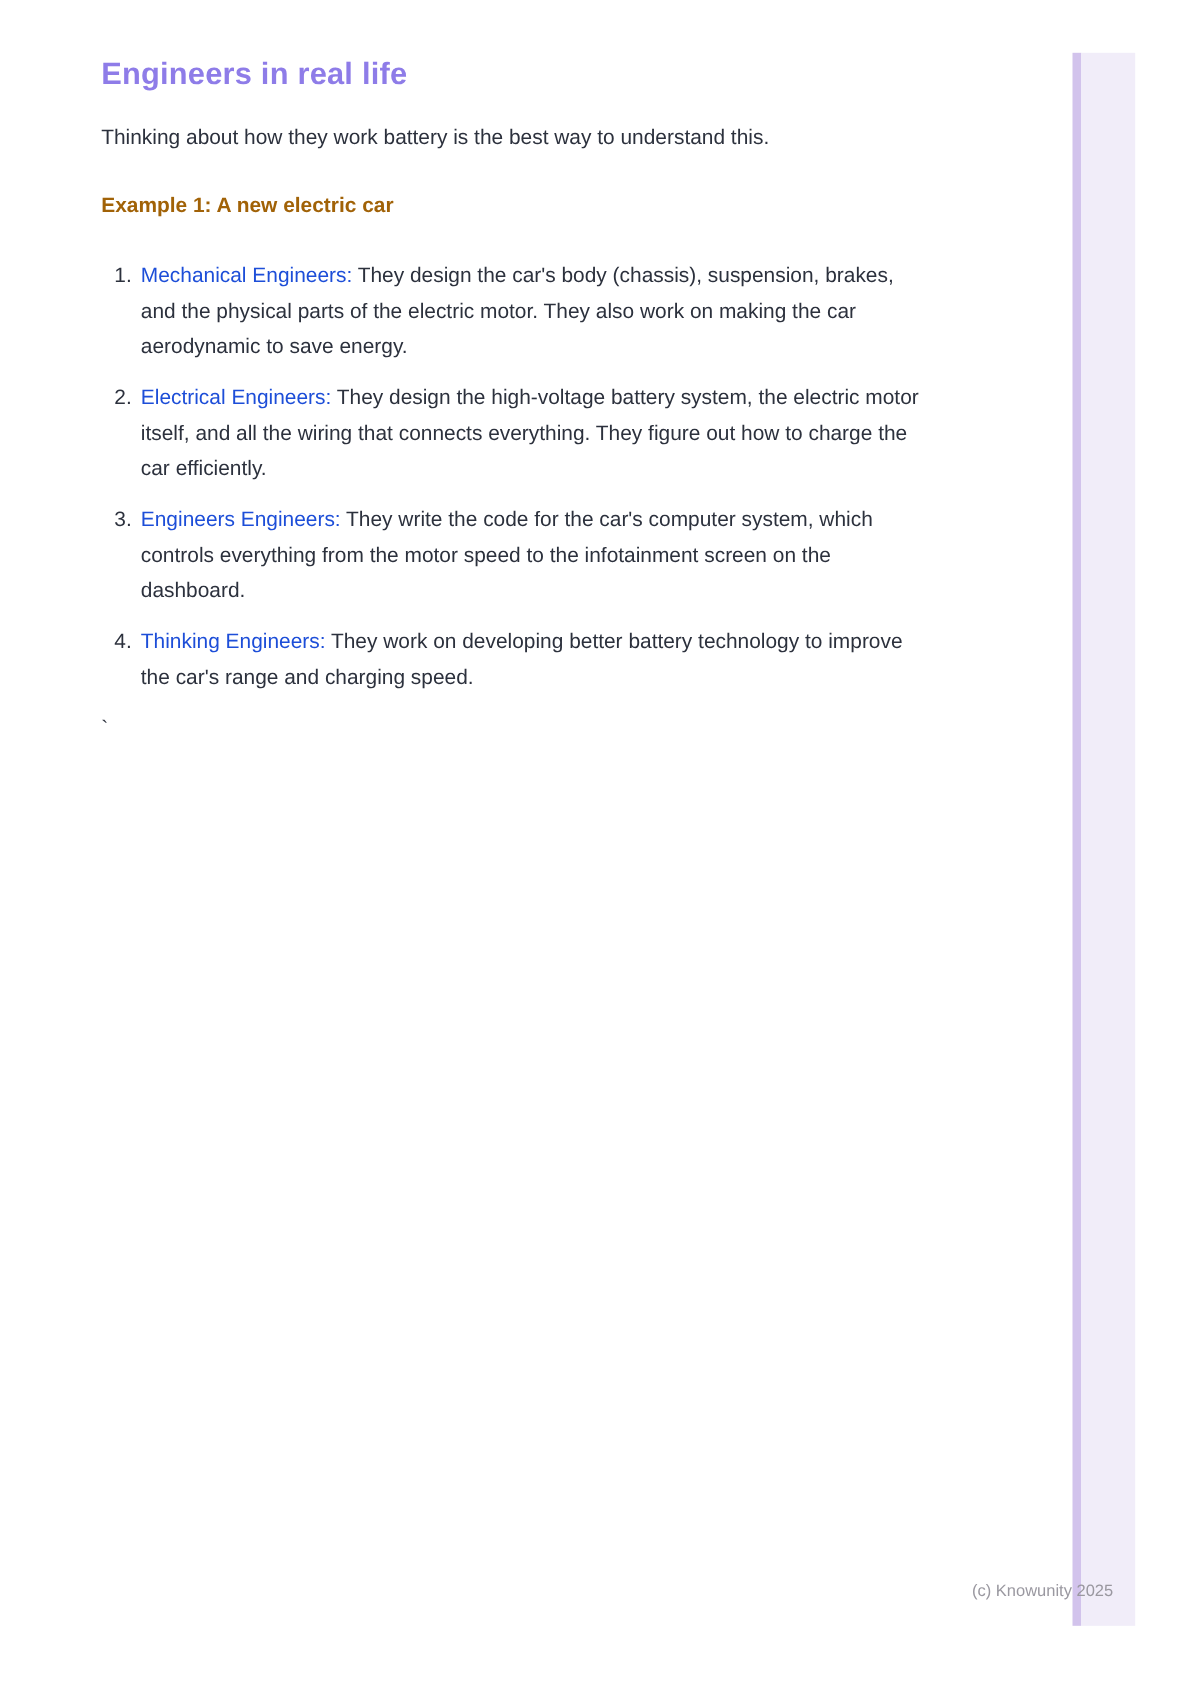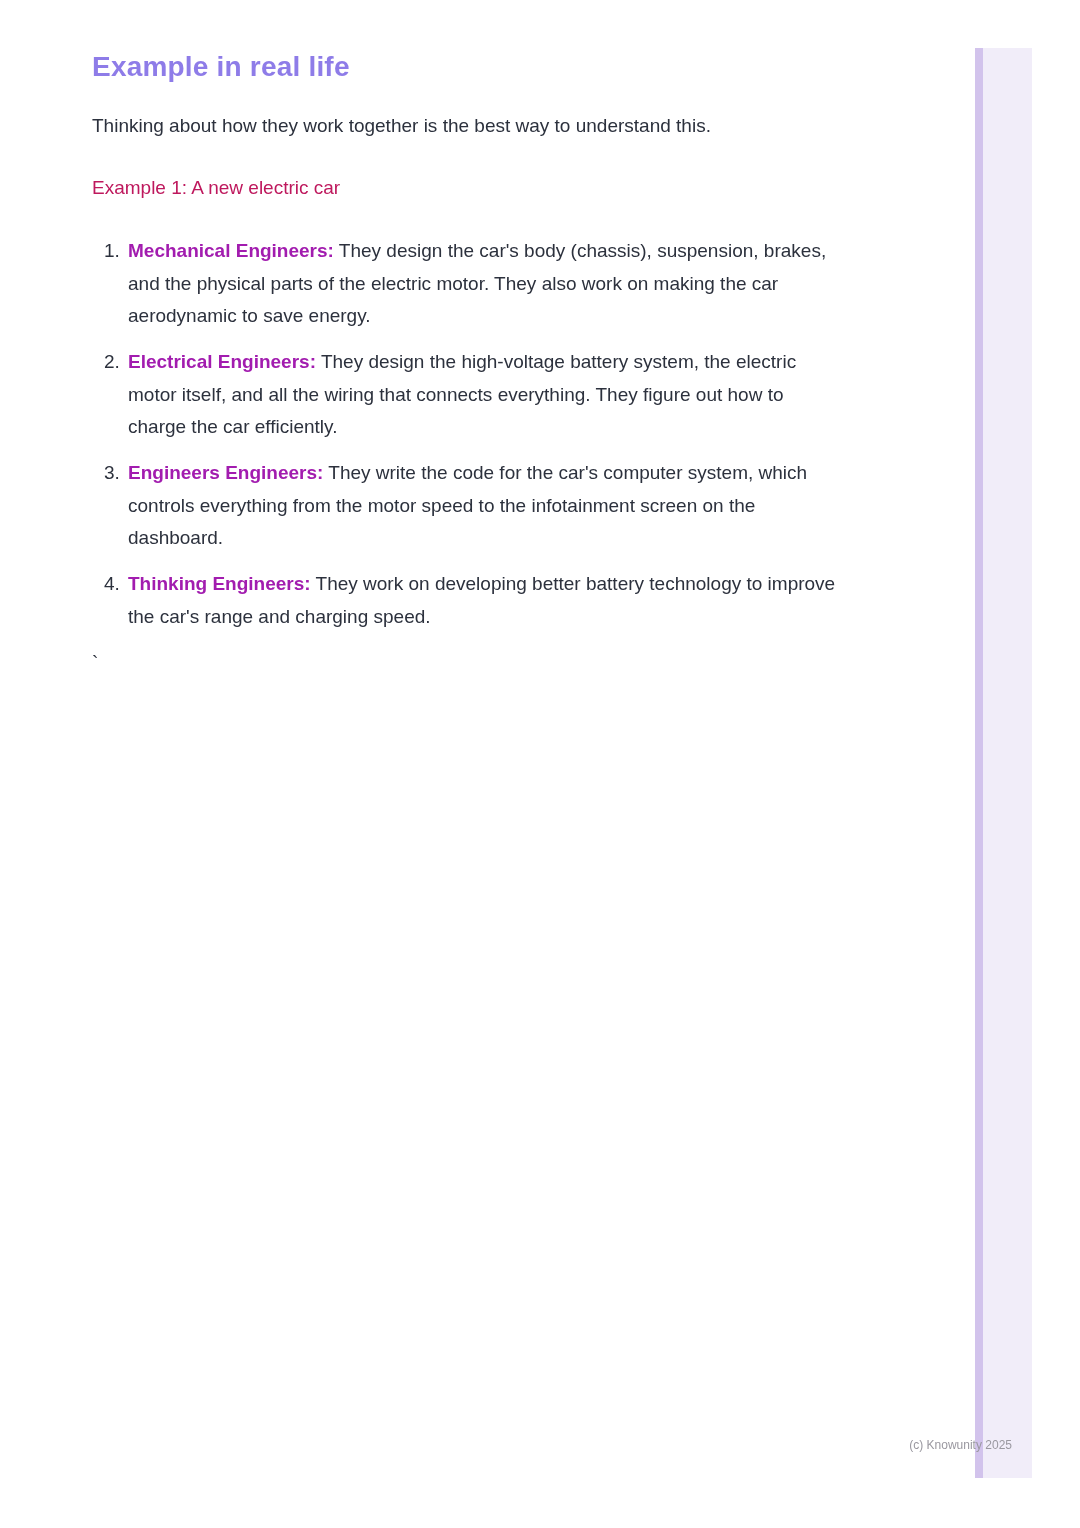--- a/index.html
+++ b/index.html
@@ -37,41 +37,41 @@
     margin: 0 0 26px 0;
     letter-spacing: 0.2px;
   }
 
   .para {
     margin: 0 0 30px 0;
   }
 
   .sub-heading {
     font-size: 19px;
-    font-weight: 400;
-    color: #be185d;
+    font-weight: 700;
+    color: #a16207;
     margin: 0 0 30px 0;
   }
 
   ol.engineer-list {
     margin: 0 0 14px 0;
     padding: 0 0 0 33px;
   }
 
   ol.engineer-list li {
     margin: 0 0 13px 0;
     padding-left: 3px;
     max-width: 712px;
   }
 
   ol.engineer-list li:last-child { margin-bottom: 0; }
 
   .item-label {
-    font-weight: 700;
-    color: #a21caf;
+    font-weight: 400;
+    color: #1d4ed8;
   }
 
   .stray {
     margin: 14px 0 0 0;
     font-size: 19px;
   }
 
   .sidebar-line {
     position: absolute;
     left: 975px;
@@ -87,35 +87,35 @@
     top: 48px;
     width: 49px;
     height: 1430px;
     background: #f1edf9;
   }
 
   .footer-copyright {
     position: absolute;
     right: 68px;
     top: 1438px;
-    font-size: 12px;
+    font-size: 15px;
     color: #9a98a0;
     z-index: 2;
     white-space: nowrap;
   }
 </style>
 </head>
 <body>
 
 <div class="page">
 
   <div class="content">
-    <h1 class="doc-title">Example in real life</h1>
+    <h1 class="doc-title">Engineers in real life</h1>
 
-    <p class="para">Thinking about how they work together is the best way to understand this.</p>
+    <p class="para">Thinking about how they work battery is the best way to understand this.</p>
 
     <h2 class="sub-heading">Example 1: A new electric car</h2>
 
 
     <ol class="engineer-list">
       <li><span class="item-label">Mechanical Engineers:</span> <span>They design the car's body (chassis), suspension, brakes, and the physical parts of the electric motor. They also work on making the car aerodynamic to save energy.</span></li>
       <li><span class="item-label">Electrical Engineers:</span> <span>They design the high-voltage battery system, the electric motor itself, and all the wiring that connects everything. They figure out how to charge the car efficiently.</span></li>
       <li><span class="item-label">Engineers Engineers:</span> <span>They write the code for the car's computer system, which controls everything from the motor speed to the infotainment screen on the dashboard.</span></li>
       <li><span class="item-label">Thinking Engineers:</span> <span>They work on developing better battery technology to improve the car's range and charging speed.</span></li>
     </ol>

